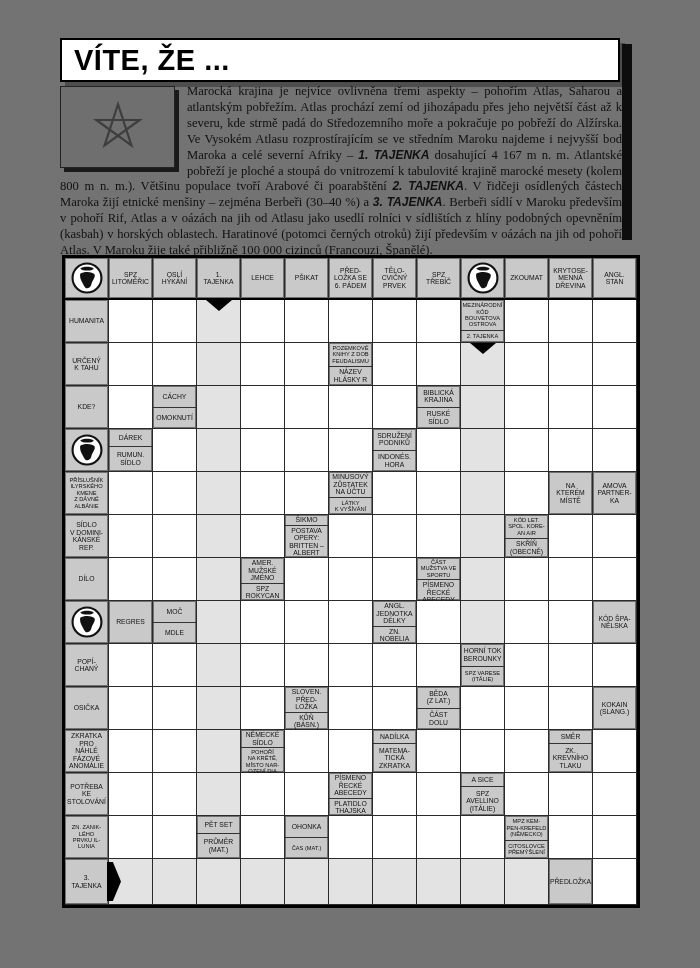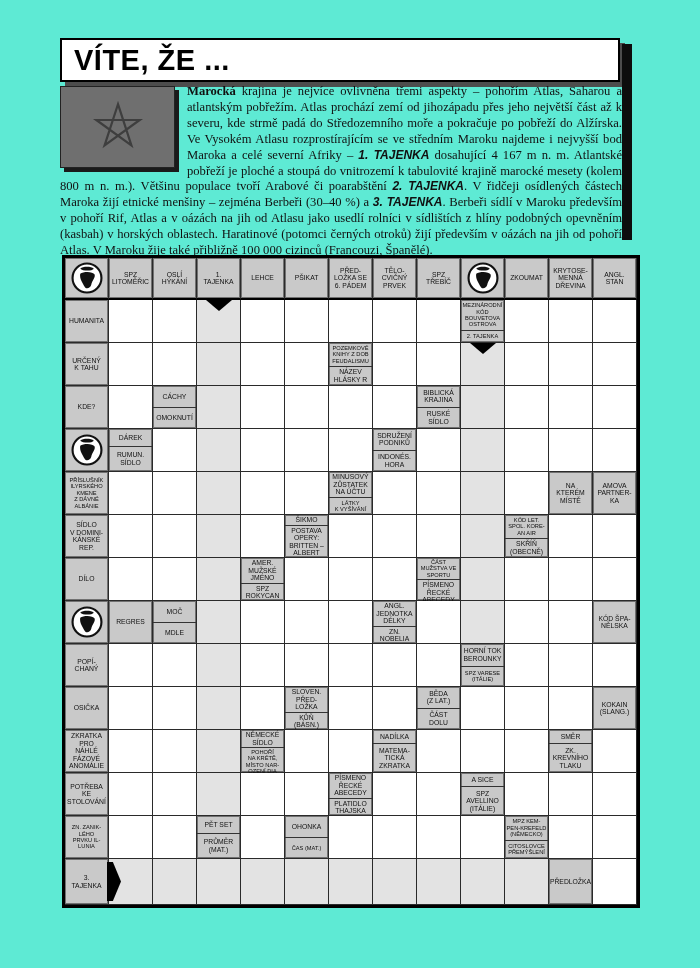--- a/index.html
+++ b/index.html
@@ -1,27 +1,27 @@
 <!DOCTYPE html>
 <html><head>
 <meta charset="utf-8">
 <style>
   html,body{margin:0;padding:0;background:#fff;}
-  .page{position:relative;width:700px;height:968px;background:#5eead4;font-family:"Liberation Sans",sans-serif;overflow:hidden;}
+  .page{position:relative;width:700px;height:968px;background:#737373;font-family:"Liberation Sans",sans-serif;overflow:hidden;}
   
   .titlebar{position:absolute;left:60px;top:38px;width:544px;height:40px;background:#fff;border:2px solid #000;
     box-shadow:5px 5px 0 #4d4d4d;display:flex;align-items:center;padding-left:12px;}
   .titlebar span{font-size:29px;font-weight:bold;letter-spacing:0.5px;color:#000;}
   .vbar{position:absolute;left:622px;top:44px;width:10px;height:196px;background:#0d0d0d;}
   
   .intro{position:absolute;left:60px;top:84px;width:562px;}
   .flag{float:left;width:113px;height:80px;margin:2px 12px 4px 0;background:#6f6f6f;border:1px solid #222;
     box-shadow:4px 4px 0 #1a1a1a;display:flex;align-items:center;justify-content:center;}
   .introtext{margin:0;font-family:"Liberation Serif",serif;font-size:12.6px;line-height:15.9px;text-align:justify;color:#111;}
-  .seg-b{font-weight:bold;}
+  .seg-b{font-weight:normal;}
   .seg-bi{font-weight:bold;font-style:italic;font-family:"Liberation Sans",sans-serif;font-size:12px;}
   
   .grid{position:absolute;left:62px;top:255px;display:grid;grid-template-columns:repeat(13,44px);
     grid-template-rows:42px repeat(13,43px) 46px;border:3px solid #000;background:#fff;}
   .cell{position:relative;border-right:1px solid #2a2a2a;border-bottom:1px solid #2a2a2a;background:#fff;
     display:flex;align-items:center;justify-content:center;text-align:center;}
   .cell.hdr{border-bottom:2px solid #000;}
   .clue{background:#c9c9c9;box-shadow:inset 0 0 0 1px rgba(40,40,40,.55);}
   .shade{background:#e3e3e3;}
   .txt{white-space:pre-line;font-size:6.8px;line-height:7.5px;color:#101010;display:block;width:100%;}

